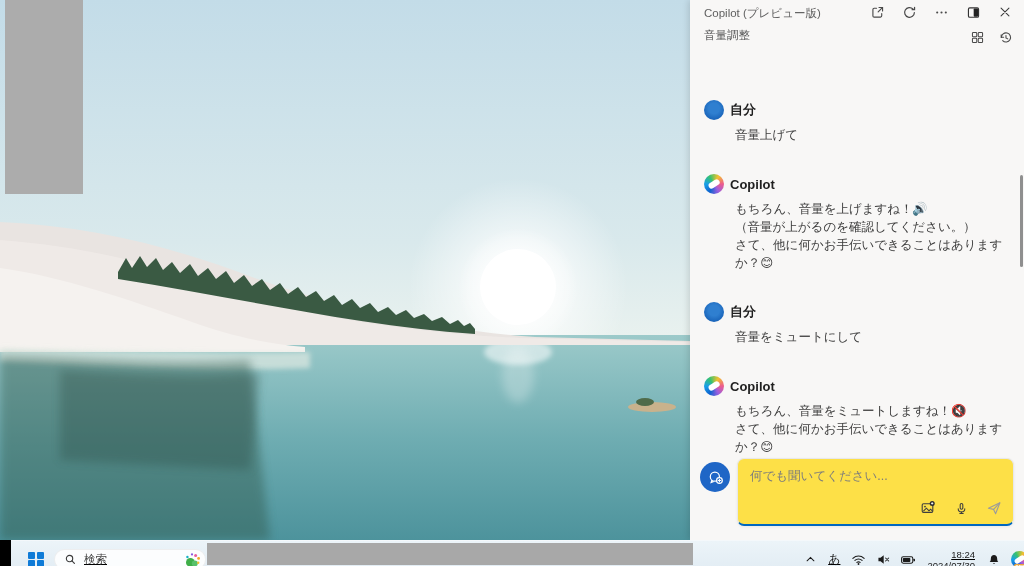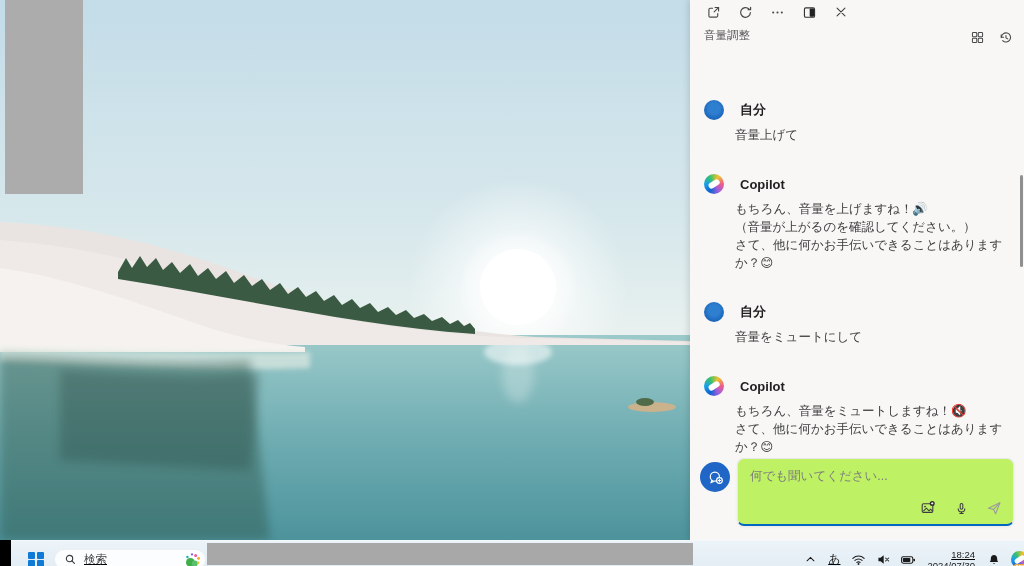--- a/index.html
+++ b/index.html
@@ -19,41 +19,41 @@
   .titlebar .win-title { font-size:11.5px; color:#5f5f5f; flex:1 1 auto; padding-top:2px; }
   .tb-icons { display:flex; align-items:center; gap:14px; }
   .icon-btn { width:18px; height:18px; display:flex; align-items:center; justify-content:center; cursor:default; }
   .chat-header { display:flex; align-items:flex-start; height:28px; padding:4px 10px 0 14px; }
   .chat-header .chat-title { font-size:11.5px; color:#565656; flex:1 1 auto; }
   .ch-icons { display:flex; align-items:center; gap:10px; }
 
   .chat-area { position:absolute; left:0; top:54px; right:0; bottom:82px; overflow:hidden; }
   .chat-inner { padding:46px 14px 0 14px; }
   .msg { margin-bottom:30px; }
-  .msg-head { display:flex; align-items:center; gap:16px; margin-bottom:6px; }
+  .msg-head { display:flex; align-items:center; gap:6px; margin-bottom:6px; }
   .author { font-size:13px; font-weight:700; color:#1f1f1f; }
   .msg-body { padding-left:31px; }
   .msg-body p { font-size:12.5px; line-height:18px; color:#3c3c3c; }
 
   .avatar-user { width:20px; height:20px; border-radius:50%;
                  background:radial-gradient(circle at 50% 42%, #2f7fd0 0 35%, #1b66bb 70%, #155aa9 100%);
                  flex:0 0 auto; }
   .copilot-logo { position:relative; width:20px; height:20px; border-radius:50%; flex:0 0 auto;
                   background:conic-gradient(from 210deg, #0e63cf, #18a0e8, #37c26f, #f2c12e, #ee5b8d, #9a5fe0, #0e63cf); }
   .copilot-logo::after { content:""; position:absolute; left:4px; top:7px; width:12px; height:5.5px;
                   border-radius:3px; background:#fff; transform:rotate(-33deg); }
 
   .scroll-thumb { position:absolute; right:1px; top:175px; width:3px; height:92px;
                   background:#8f8f8f; border-radius:2px; }
 
   
   .input-area { position:absolute; left:0; right:0; bottom:0; height:82px; }
   .new-topic-btn { position:absolute; left:10px; top:4px; width:30px; height:30px; border-radius:50%;
                    background:#1f66c6; display:flex; align-items:center; justify-content:center; cursor:pointer; }
-  .input-card { position:absolute; left:47px; top:0; width:277px; height:68px; background:#bef264;
+  .input-card { position:absolute; left:47px; top:0; width:277px; height:68px; background:#fde047;
                 border:1px solid #e8e8e8; border-bottom:2px solid #0067c0; border-radius:7px;
                 box-shadow:0 1px 3px rgba(0,0,0,.06); }
   .input-card input { position:absolute; left:12px; top:10px; width:250px; border:none; outline:none;
                 background:transparent; font-size:12.5px; color:#444;
                 font-family:"Liberation Sans","DejaVu Sans",sans-serif; }
   .input-card input::placeholder { color:#7c7c7c; opacity:1; }
   .input-icons { position:absolute; right:10px; bottom:7px; display:flex; align-items:center; gap:15px; }
 
   
   .taskbar { position:absolute; left:11px; top:540px; width:1024px; height:38px;
@@ -131,20 +131,21 @@
 
       <ellipse cx="652" cy="407" rx="24" ry="5" fill="#c9b28c"></ellipse>
       <ellipse cx="645" cy="402" rx="9" ry="4" fill="#4f6b4a"></ellipse>
     </svg>
     <div class="censor-desktop"></div>
   </div>
 
   <div class="panel">
 
     <div class="titlebar">
+      <span class="win-title">Copilot (プレビュー版)</span>
       <span class="tb-icons">
         <span class="icon-btn">
           <svg width="15" height="15" viewBox="0 0 16 16" fill="none" stroke="#4a4a4a" stroke-width="1.2" stroke-linecap="round">
             <path d="M7 3.5H4.4A1.3 1.3 0 0 0 3.1 4.8v6.8A1.3 1.3 0 0 0 4.4 12.9h6.8a1.3 1.3 0 0 0 1.3-1.3V9"></path>
             <path d="M9.6 2.6h3.8v3.8"></path>
               <path d="M13.2 2.8L8.7 7.3"></path>
           </svg>
         </span>
         <span class="icon-btn">
           <svg width="15" height="15" viewBox="0 0 16 16" fill="none" stroke="#4a4a4a" stroke-width="1.3" stroke-linecap="round">

